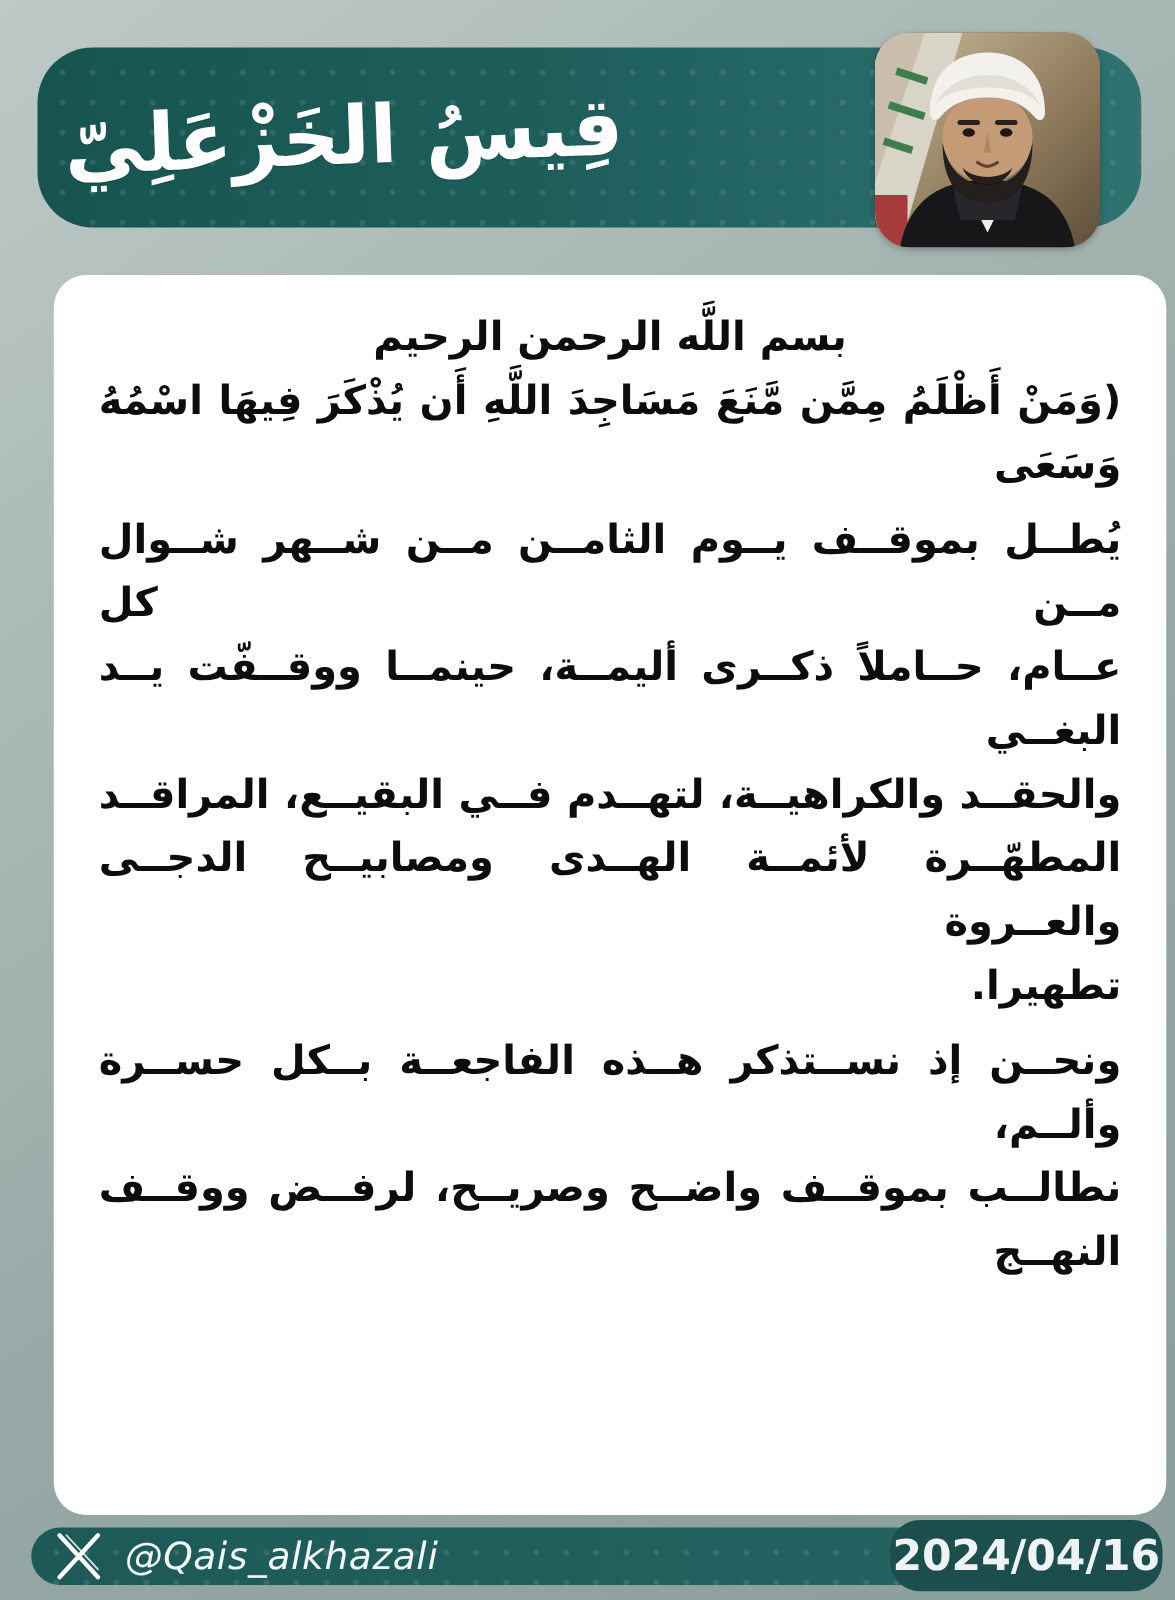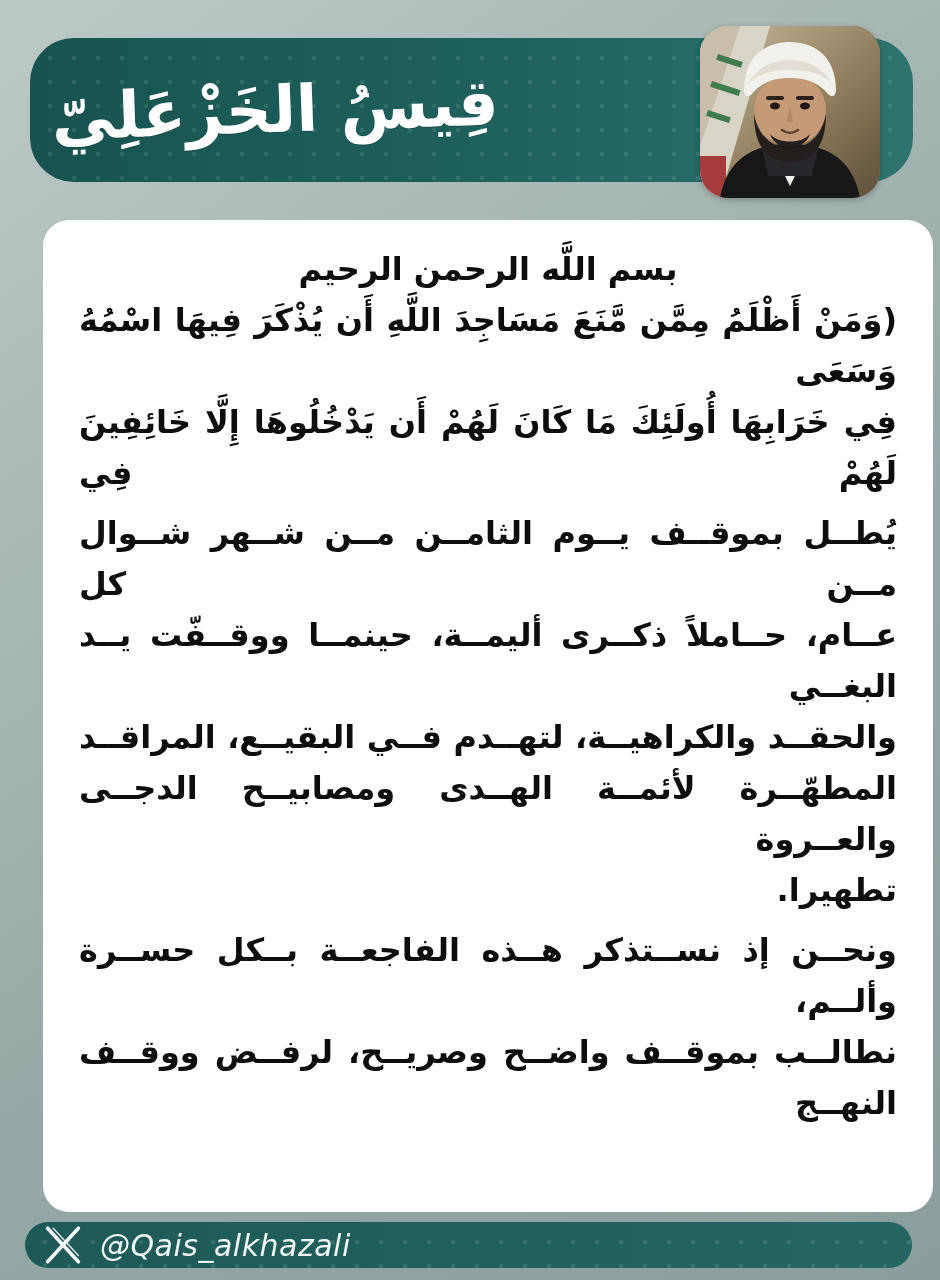--- a/index.html
+++ b/index.html
@@ -132,35 +132,35 @@
       <path d="M82 104 C88 108 92 108 98 104" stroke="#5f4330" stroke-width="2.6" fill="none" stroke-linecap="round"></path>
 
       <path d="M44 64 C44 30 66 16 90 16 C114 16 136 30 136 64 C136 70 132 72 128 68 C118 56 106 52 90 52 C74 52 62 56 52 68 C48 72 44 70 44 64 Z" fill="#f3f1ec"></path>
       <path d="M48 58 C56 42 72 34 90 34 C108 34 124 42 132 58 C124 48 108 44 90 44 C72 44 56 48 48 58 Z" fill="#e2ded4"></path>
     </svg>
   </div>
 
   <div class="card">
     <div class="line c">بسم اللَّه الرحمن الرحيم</div>
     <div class="line">(وَمَنْ أَظْلَمُ مِمَّن مَّنَعَ مَسَاجِدَ اللَّهِ أَن يُذْكَرَ فِيهَا اسْمُهُ وَسَعَى</div>
-    <div class="line">فِي خَرَابِهَا أُولَئِكَ مَا كَانَ لَهُمْ أَن يَدْخُلُوهَا إِلَّا خَائِفِينَ لَهُمْ فِي</div>
     <div class="line gap">يُطــل بموقــف يــوم الثامــن مــن شــهر شــوال مــن كل</div>
     <div class="line">عــام، حــاملاً ذكــرى أليمــة، حينمــا ووقــفّت يــد البغــي</div>
     <div class="line">والحقــد والكراهيــة، لتهــدم فــي البقيــع، المراقــد</div>
     <div class="line">المطهّــرة لأئمــة الهــدى ومصابيــح الدجــى والعــروة</div>
     <div class="line s">تطهيرا.</div>
     <div class="line gap">ونحــن إذ نســتذكر هــذه الفاجعــة بــكل حســرة وألــم،</div>
     <div class="line">نطالــب بموقــف واضــح وصريــح، لرفــض ووقــف النهــج</div>
 
   </div>
 
   <div class="footer-banner dots"></div>
 
   <svg class="x-icon" viewBox="0 0 60 60" xmlns="http://www.w3.org/2000/svg">
     <path d="M8 6 L52 54" stroke="#ffffff" stroke-width="5" stroke-linecap="round" fill="none"></path>
     <path d="M52 6 L8 54" stroke="#ffffff" stroke-width="5" stroke-linecap="round" fill="none"></path>
     <path d="M16 6 L52 45" stroke="#ffffff" stroke-width="2" stroke-linecap="round" fill="none" opacity="0.85"></path>
   </svg>
 
   <div class="handle">@Qais_alkhazali</div>
 
+  <div class="date-pill">2024/04/16</div>
 
 </div>
 
 </body></html>

